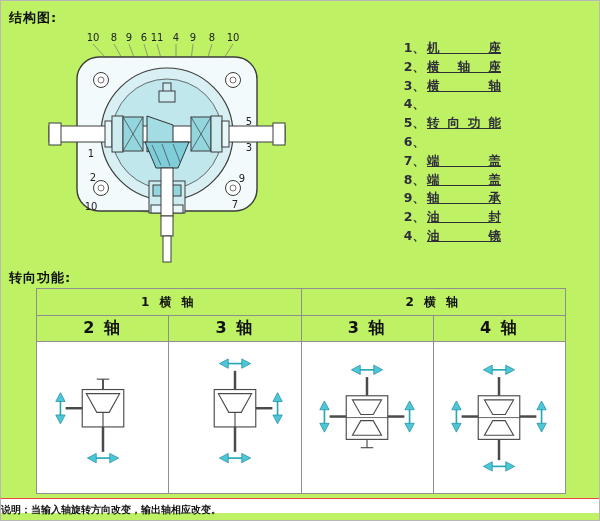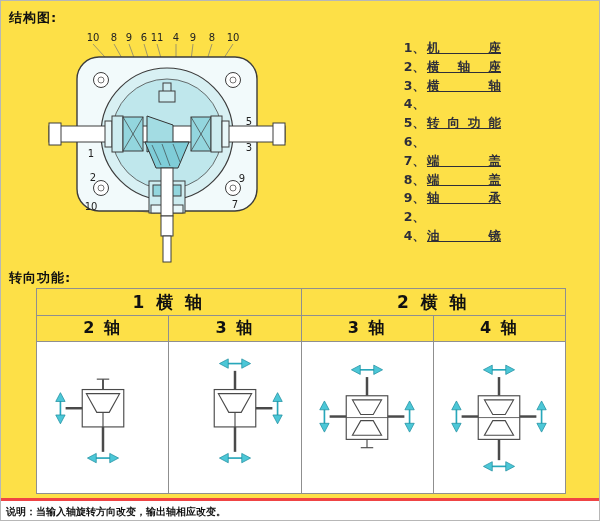--- a/index.html
+++ b/index.html
@@ -1,43 +1,43 @@
 <!DOCTYPE html>
 <html><head>
 <meta charset="utf-8">
 <style>
   * { margin:0; padding:0; box-sizing:border-box; }
   html,body { background:#fff; }
   body { font-family:"DejaVu Sans","Liberation Sans",sans-serif; }
-  .page { position:relative; width:600px; height:521px; background:#fde047;
+  .page { position:relative; width:600px; height:521px; background:#bef264;
           border:1px solid #b7b7b7; overflow:hidden; }
 
   .sec-title { position:absolute; font-size:13px; font-weight:bold; color:#111; letter-spacing:1px; }
   .title-structure { left:8px; top:8px; }
   .title-function  { left:8px; top:268px; }
 
   .struct-wrap { position:absolute; left:46px; top:20px; }
   .struct-wrap svg text { font-size:10px; fill:#222; }
 
   .parts { position:absolute; left:392px; top:38px; width:112px; }
   .parts .row { display:flex; height:18.8px; line-height:18.8px; font-size:12.5px;
                 font-weight:bold; color:#2e2e3a; }
   .parts .num { width:32px; text-align:right; }
   .parts .nm  { width:74px; margin-left:2px; text-align:justify; text-align-last:justify;text-decoration:underline; }
 
   table.rot-table { position:absolute; left:35px; top:287px; width:530px;
                     border-collapse:collapse; table-layout:fixed; }
   .rot-table th, .rot-table td { border:1px solid #8f8f8f; text-align:center; color:#111; }
-  .g-head { height:27px; font-size:17px; font-weight:bold; letter-spacing:3px; }
+  .g-head { height:27px; font-size:12px; font-weight:bold; letter-spacing:3px; }
   .s-head { height:26px; font-size:16px;   font-weight:bold; letter-spacing:2px; }
   .d-cell { height:152px; vertical-align:middle; background:#fff; }
 
-  .note { position:absolute; left:0; top:497px; width:600px; height:23px;
-          line-height:21px; padding-left:5px; font-size:10px; font-weight:bold;
-          color:#111; border-top:3px solid #ef4444; background:#fff; }
+  .note { position:absolute; left:0; top:497px; width:600px; height:15px;
+          line-height:21px; font-size:10px; font-weight:bold;
+          color:#111; border-top:1px solid #ef4444; background:#fff; }
 
   .defs-holder { position:absolute; width:0; height:0; overflow:hidden; }
 </style>
 </head>
 <body>
 
 <div class="defs-holder">
   <svg width="0" height="0">
     <defs>
       <g id="cyarr">
@@ -178,20 +178,21 @@
     <div class="row">
         <span class="num">8、</span>
         <span class="nm">端盖</span>
       </div>
     <div class="row">
         <span class="num">9、</span>
         <span class="nm">轴承</span>
       </div>
     <div class="row">
         <span class="num">2、</span>
+        <span class="nm">油封</span>
       </div>
     <div class="row">
         <span class="num">4、</span>
         <span class="nm">油镜</span>
       </div>
   </div>
 
   <div class="sec-title title-function">转向功能:</div>
 
   <table class="rot-table">

